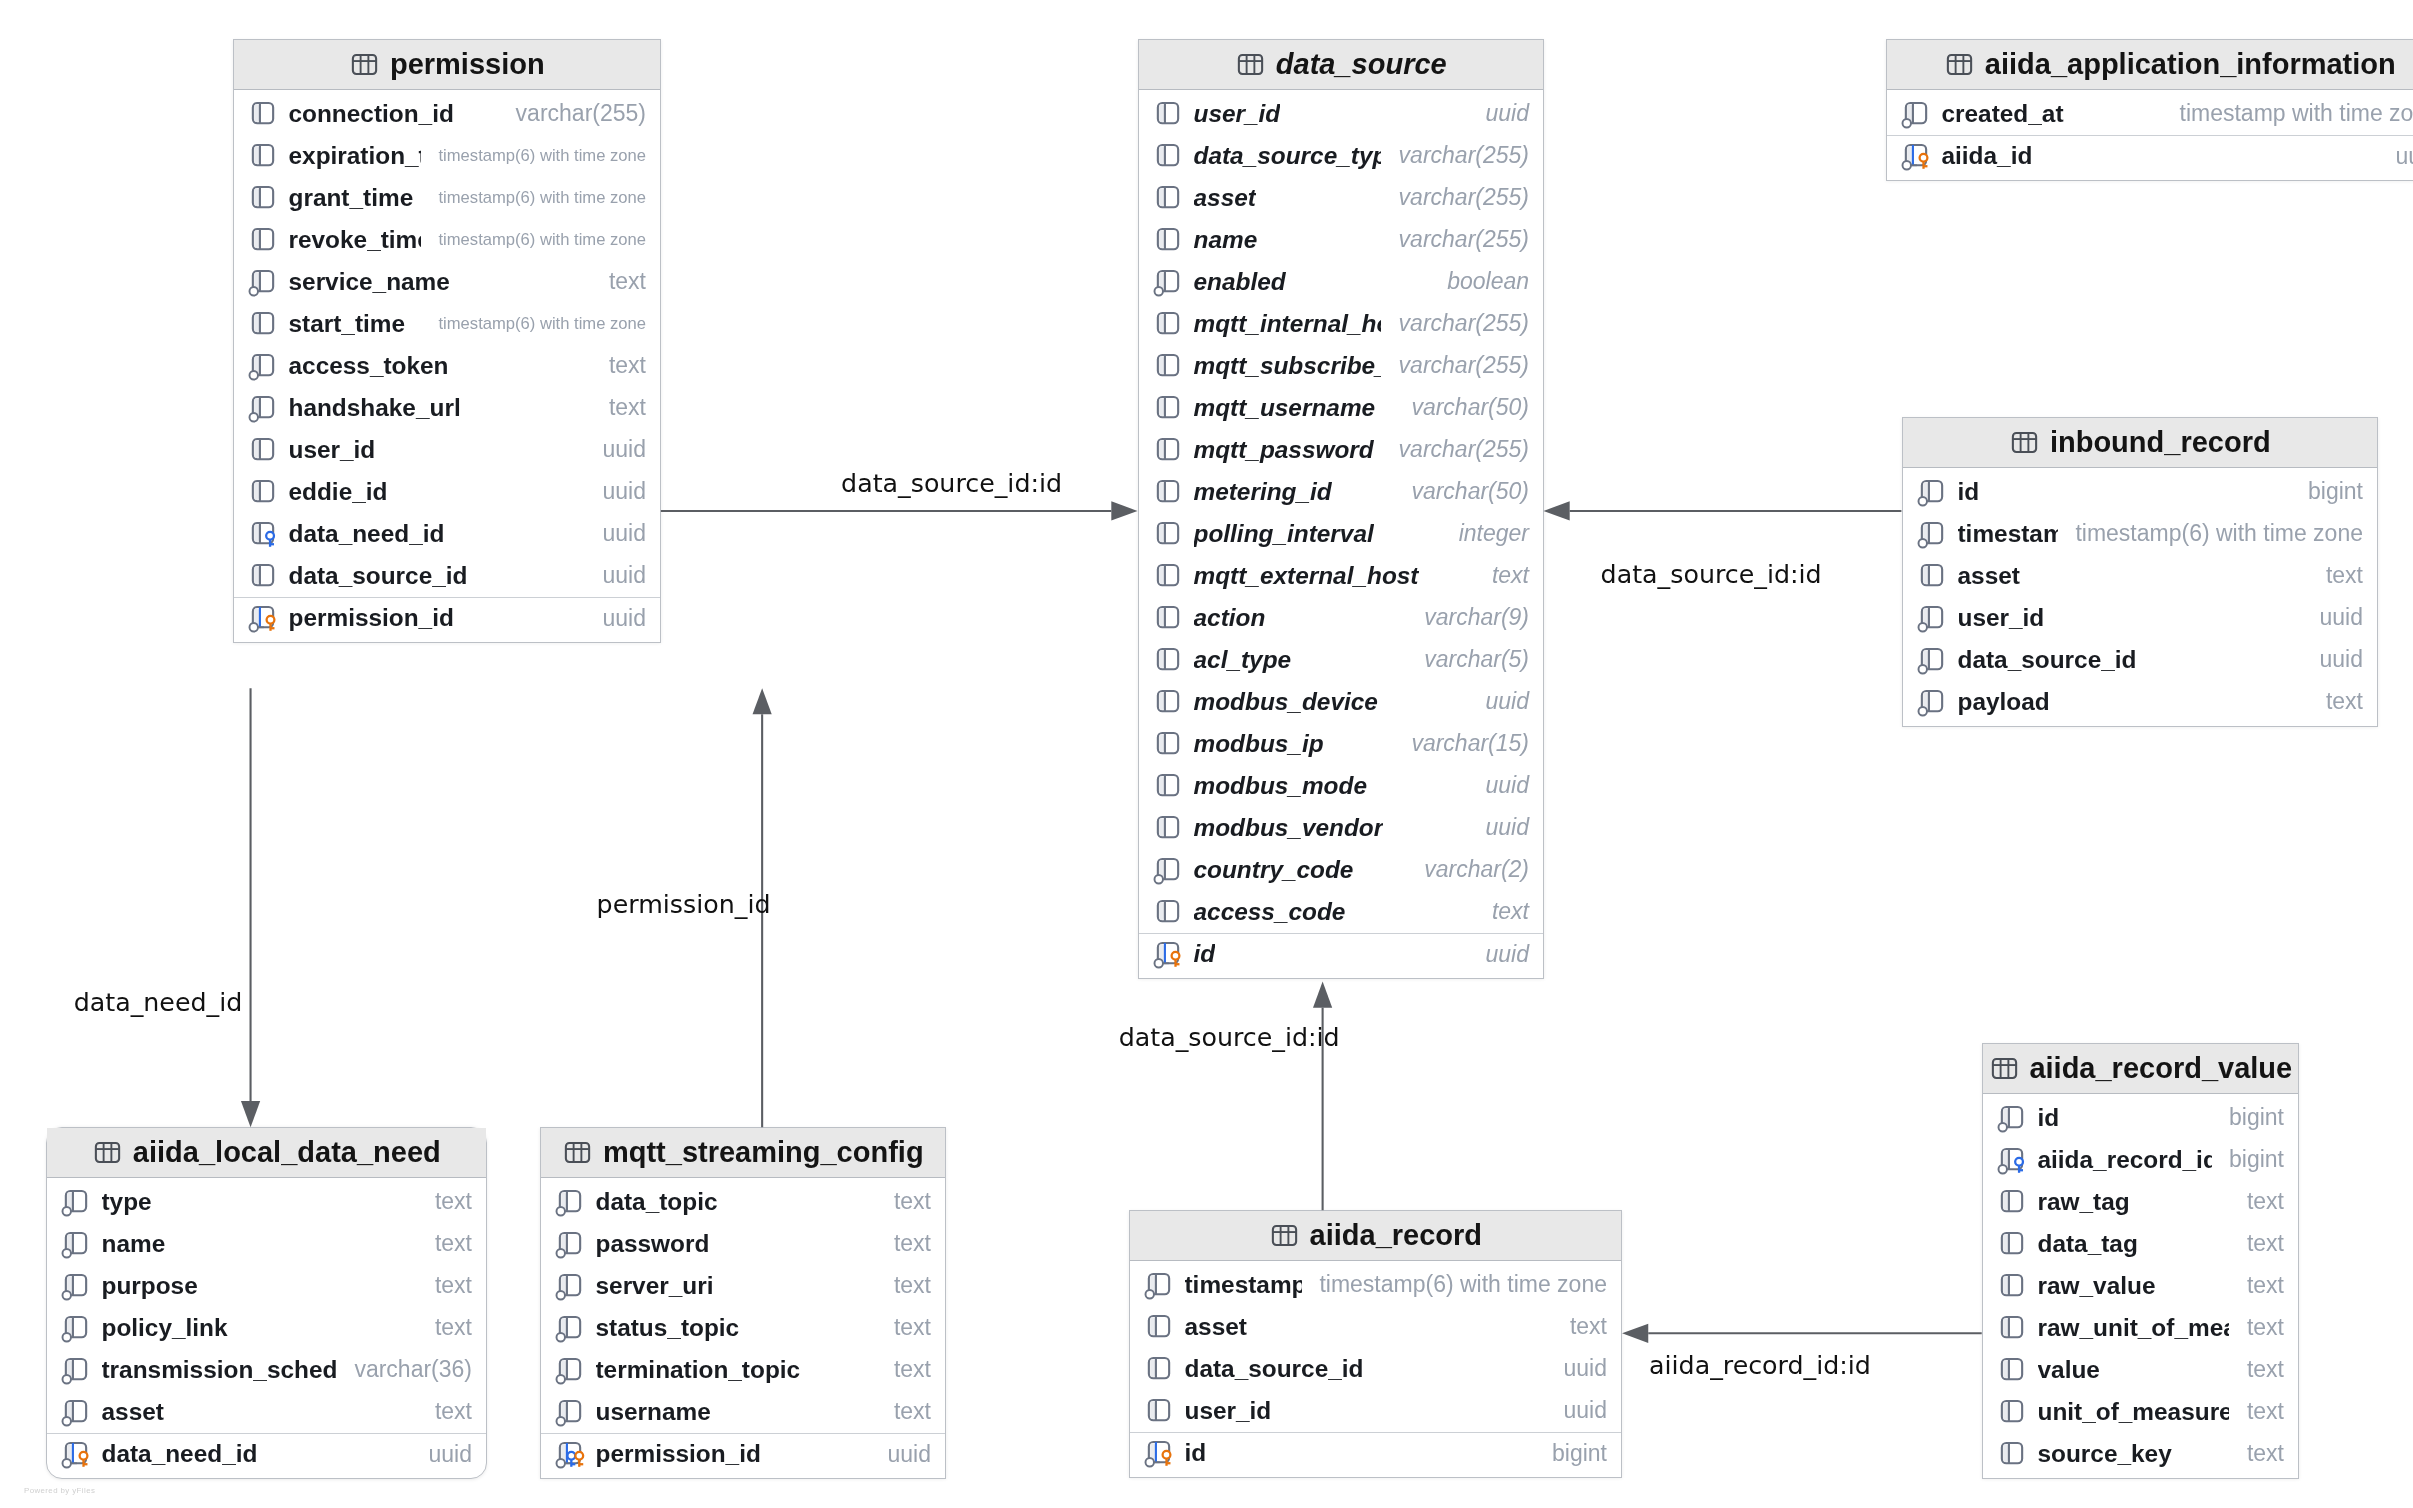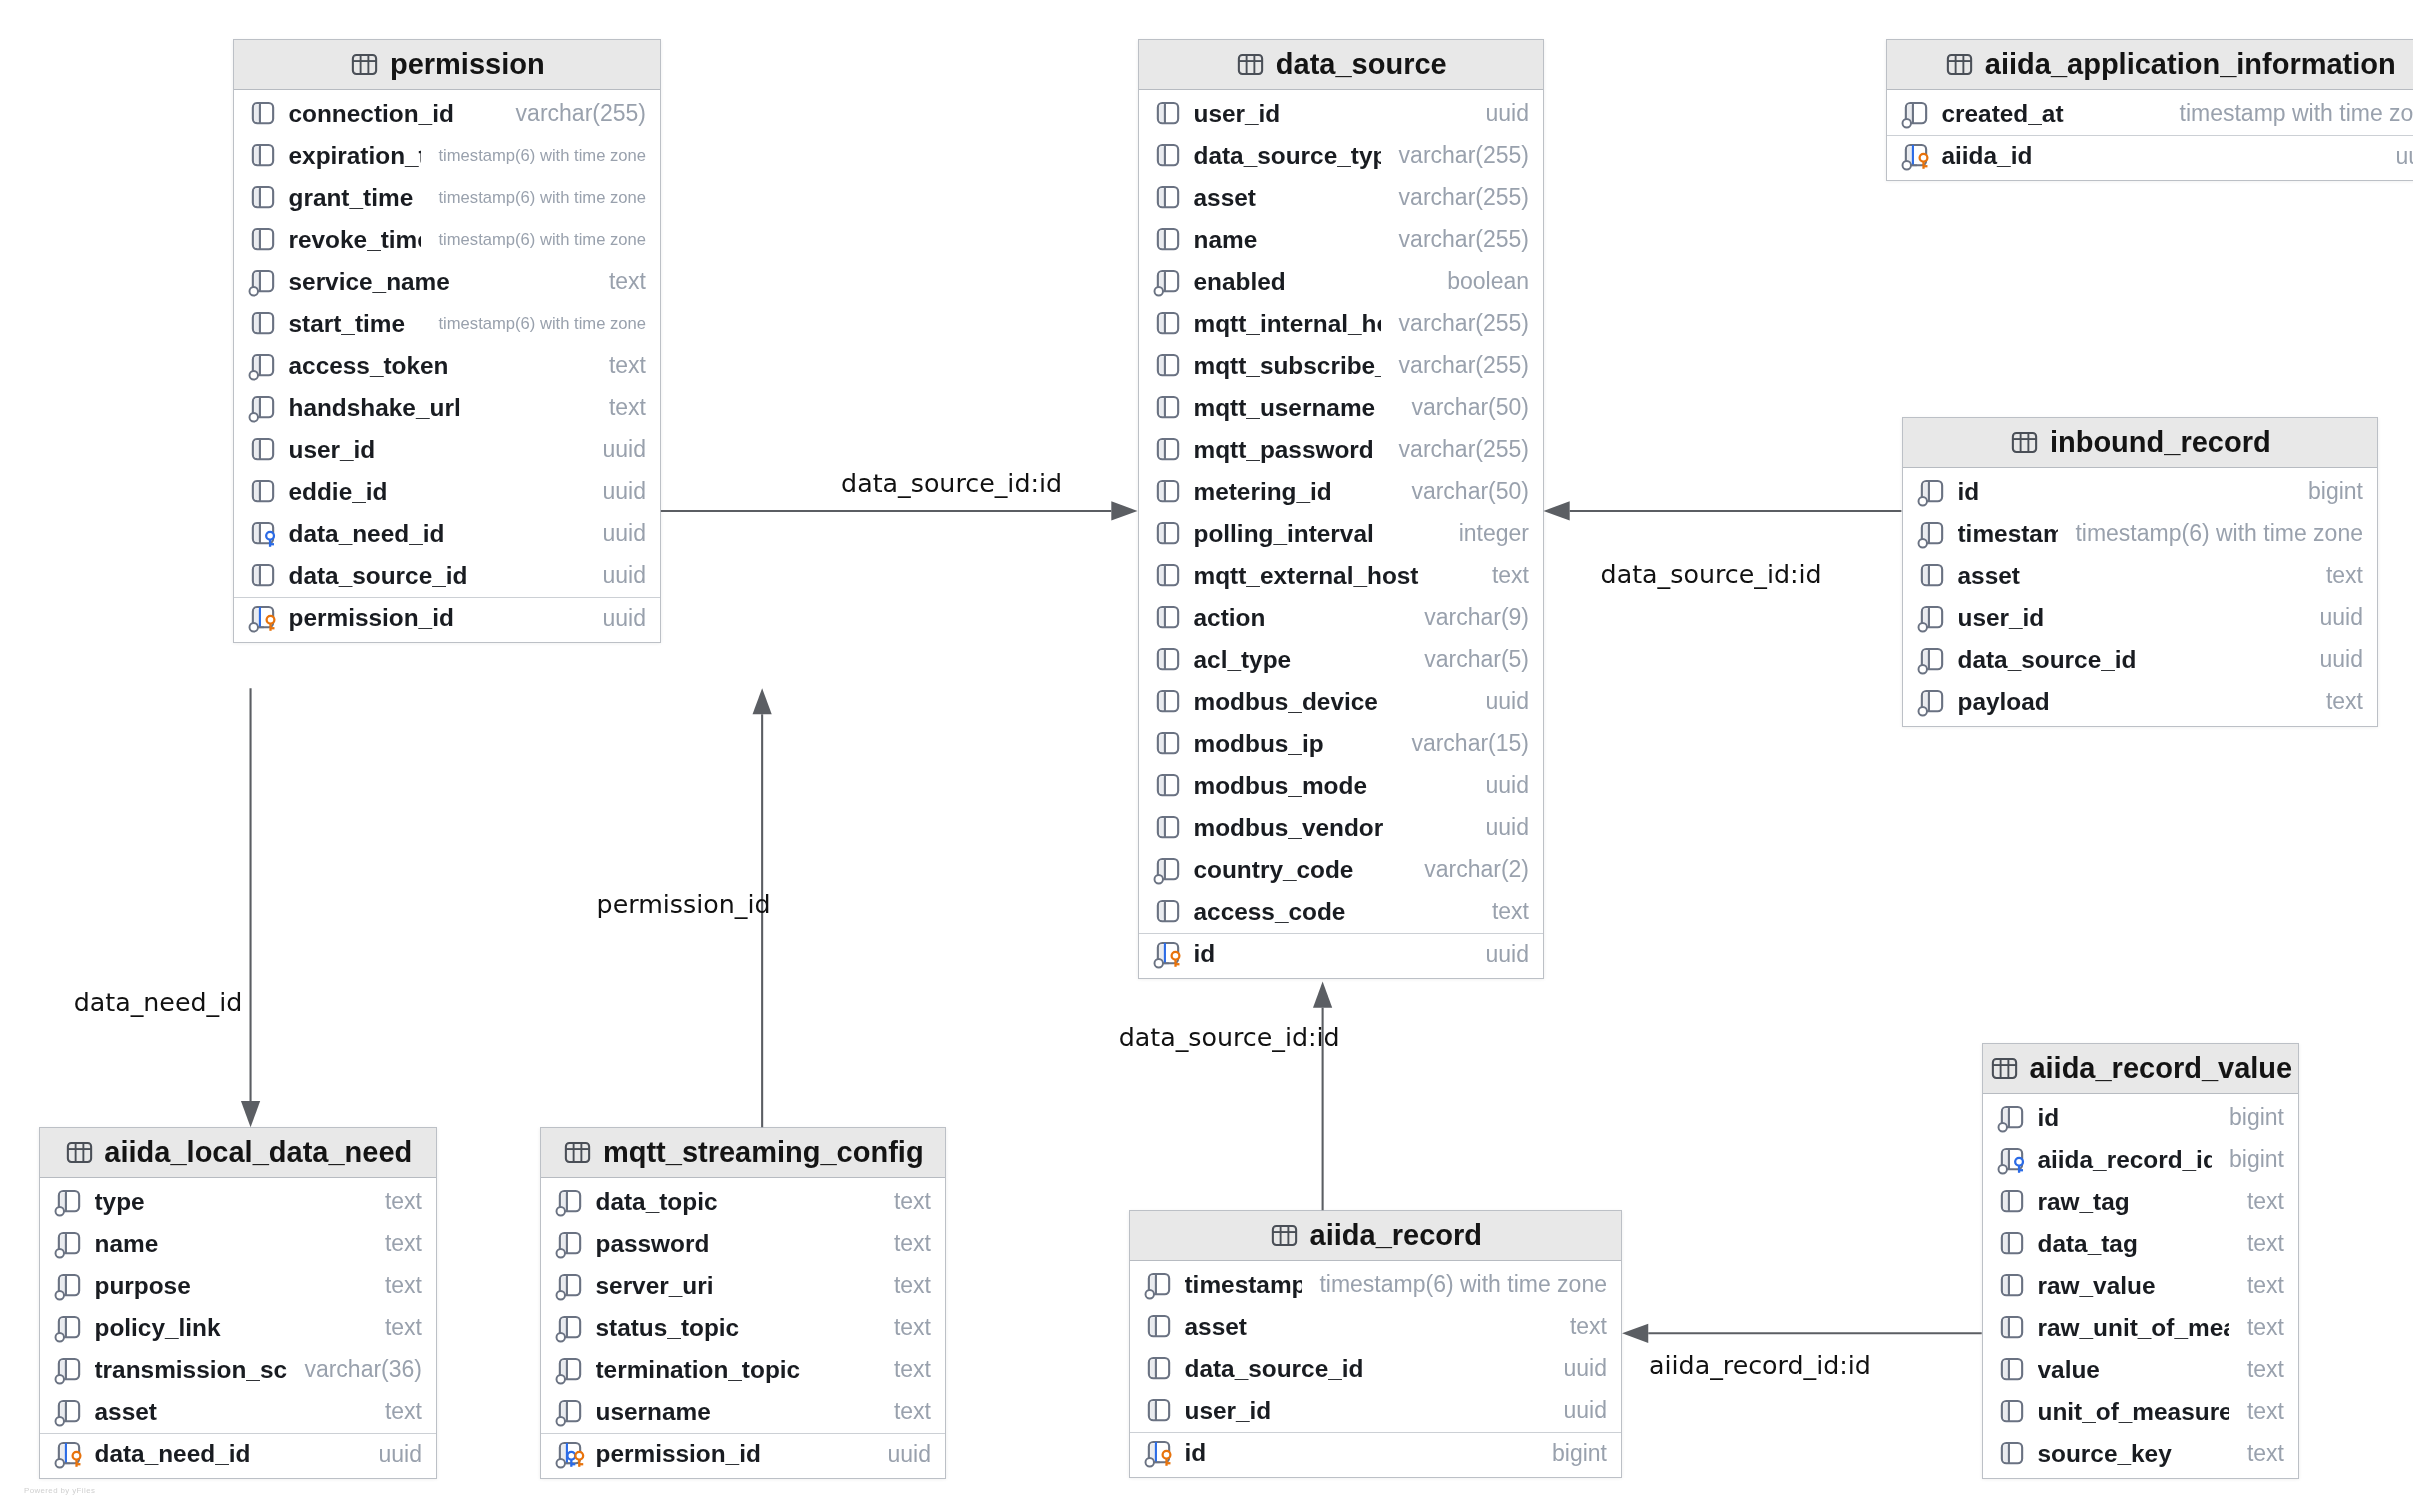--- a/index.html
+++ b/index.html
@@ -195,21 +195,21 @@
             <line x1="12" y1="27.5" x2="18" y2="27.5" stroke="#6a7282" stroke-width="2"></line>
             <circle cx="25.5" cy="19" r="4.4" fill="#fff" stroke="#e8730c" stroke-width="2.6"></circle>
             <line x1="25.5" y1="23.4" x2="25.5" y2="31.5" stroke="#e8730c" stroke-width="2.6"></line>
             <line x1="25.5" y1="28.6" x2="30" y2="28.6" stroke="#e8730c" stroke-width="2.6"></line>
           </svg>
           <span class="col-name">permission_id</span>
           <span class="col-type">uuid</span>
         </div>
       </div>
     </div>
-    <div class="tbl" style="left:1138px;top:39px;width:406px;">
+    <div class="tbl" style="left:1138px;top:39px;width:406px;font-style:italic;">
       <div class="tbl-header">
         <svg width="31" height="31" viewBox="0 0 36 36" class="cicon">
           <rect x="4.5" y="7" width="27" height="22" rx="4" fill="none" stroke="#4a4f57" stroke-width="2.4"></rect>
           <line x1="4.5" y1="14" x2="31.5" y2="14" stroke="#4a4f57" stroke-width="2.2"></line>
           <line x1="13.5" y1="7" x2="13.5" y2="29" stroke="#4a4f57" stroke-width="2.2"></line>
           <line x1="22.5" y1="7" x2="22.5" y2="29" stroke="#4a4f57" stroke-width="2.2"></line>
         </svg>
         <span class="tbl-title">data_source</span>
       </div>
       <div class="tbl-body">
@@ -513,21 +513,21 @@
             <rect x="5.5" y="4.5" width="23" height="23" rx="5" fill="#fff" stroke="#6a7282" stroke-width="2.4"></rect>
             <rect x="7" y="6" width="5.5" height="20" rx="2.5" fill="#e9ebef"></rect>
             <line x1="13.5" y1="4.5" x2="13.5" y2="27.5" stroke="#6a7282" stroke-width="2.4"></line>
             <circle cx="6.5" cy="27.5" r="4.8" fill="#fff" stroke="#6a7282" stroke-width="2.2"></circle>
           </svg>
           <span class="col-name">payload</span>
           <span class="col-type">text</span>
         </div>
       </div>
     </div>
-    <div class="tbl" style="left:39px;top:1127px;width:398px;">
+    <div class="tbl" style="left:46px;top:1127px;width:441px;border-radius:16px;">
       <div class="tbl-header">
         <svg width="31" height="31" viewBox="0 0 36 36" class="cicon">
           <rect x="4.5" y="7" width="27" height="22" rx="4" fill="none" stroke="#4a4f57" stroke-width="2.4"></rect>
           <line x1="4.5" y1="14" x2="31.5" y2="14" stroke="#4a4f57" stroke-width="2.2"></line>
           <line x1="13.5" y1="7" x2="13.5" y2="29" stroke="#4a4f57" stroke-width="2.2"></line>
           <line x1="22.5" y1="7" x2="22.5" y2="29" stroke="#4a4f57" stroke-width="2.2"></line>
         </svg>
         <span class="tbl-title">aiida_local_data_need</span>
       </div>
       <div class="tbl-body">

